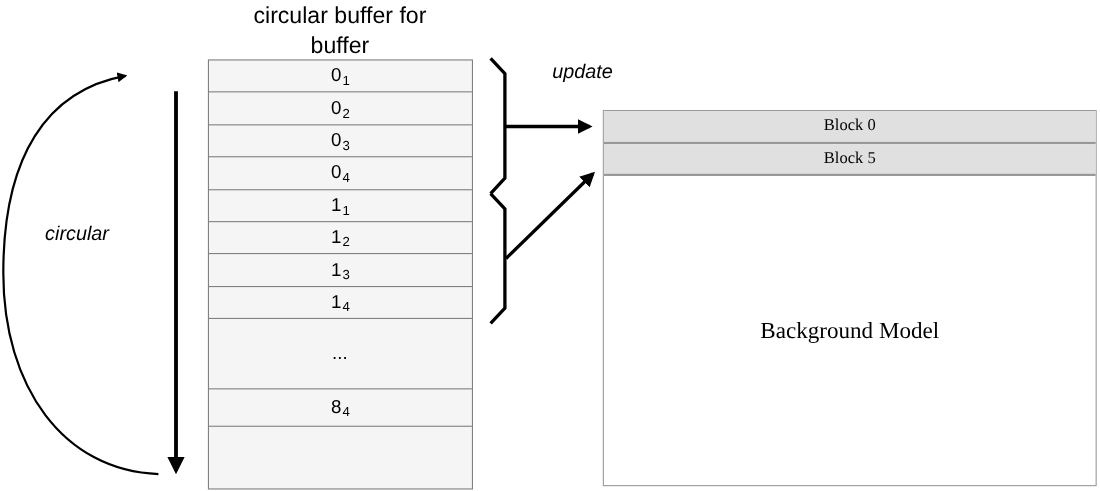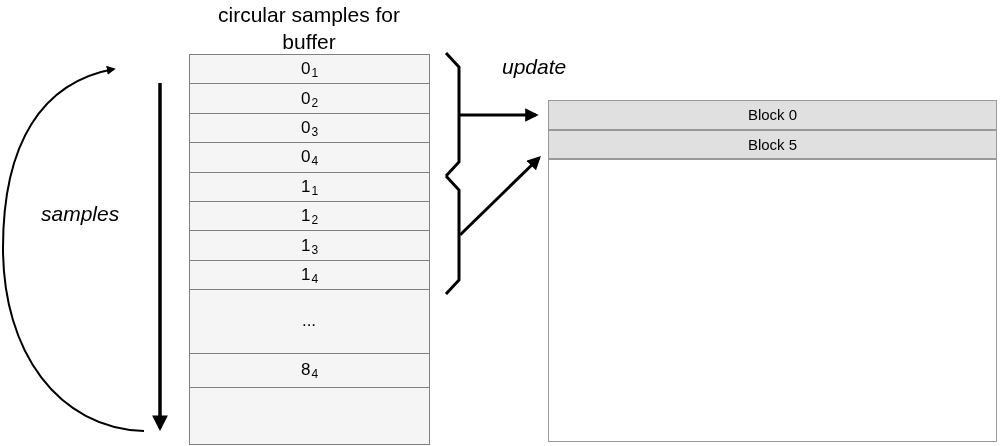--- a/index.html
+++ b/index.html
@@ -54,20 +54,21 @@
   }
 
   
   .model-box {
     position: absolute;
     left: 548px; top: 100px;
     width: 449px; height: 342px;
     box-sizing: border-box;
     border: 1px solid #999999;
     background: #ffffff;
+    font-family: Liberation Serif, serif;
   }
   .block-row {
     box-sizing: border-box;
     height: 29.5px;
     background: #e0e0e0;
     border-bottom: 2px solid #999999;
     display: flex;
     align-items: center;
     justify-content: center;
     font-size: 15px;
@@ -78,42 +79,42 @@
     width: 100%; height: 281px;
     display: flex;
     align-items: center;
     justify-content: center;
     font-size: 21px;
   }
 
   
   .annot {
     position: absolute;
-    font-size: 21px;
+    font-size: 18px;
     font-style: italic;
     white-space: nowrap;
   }
   .annot-sampling { left: 41px; top: 202px; }
   .annot-update   { left: 502px; top: 55px; }
 
   
   .overlay {
     position: absolute;
     left: 0; top: 0;
     width: 1000px; height: 446px;
     pointer-events: none;
   }
 </style>
 </head>
 <body>
 
 <div class="canvas">
 
   <div class="buffer-title">
-    <div>circular samples for</div>
+    <div>circular buffer for</div>
     <div>buffer</div>
   </div>
 
   <div class="buffer">
     <div class="row">
         <span>0</span>
         <span class="sub">1</span>
       </div>
     <div class="row">
         <span>0</span>
@@ -157,23 +158,24 @@
       </div>
   </div>
 
   <div class="model-box">
     <div class="block-row">
       <span>Block 0</span>
     </div>
     <div class="block-row">
       <span>Block 5</span>
     </div>
+    <div class="model-label">Background Model</div>
   </div>
 
-  <div class="annot annot-sampling">samples</div>
+  <div class="annot annot-sampling">circular</div>
   <div class="annot annot-update">update</div>
 
   <svg class="overlay" viewBox="0 0 1000 446" xmlns="http://www.w3.org/2000/svg">
     <defs>
       <marker id="ah" viewBox="0 0 10 10" refX="8" refY="5" markerWidth="4.5" markerHeight="4.5" orient="auto">
         <path d="M 0 0 L 10 5 L 0 10 z" fill="#000"></path>
       </marker>
     </defs>
 
     <path d="M 144 431 C 58 428 3 352 3 248 C 3 143 42 82 114 69" fill="none" stroke="#000" stroke-width="2" marker-end="url(#ah)"></path>

